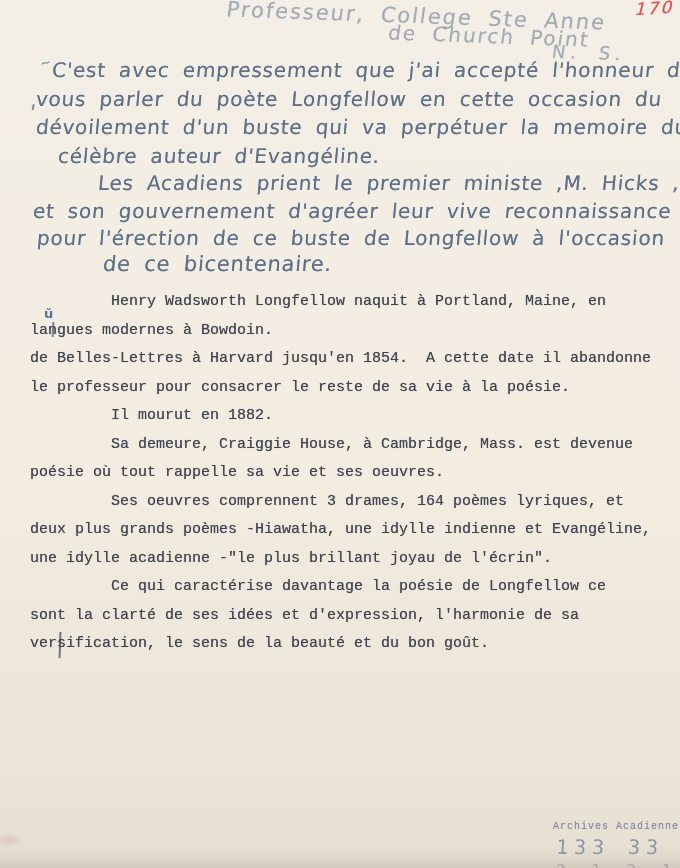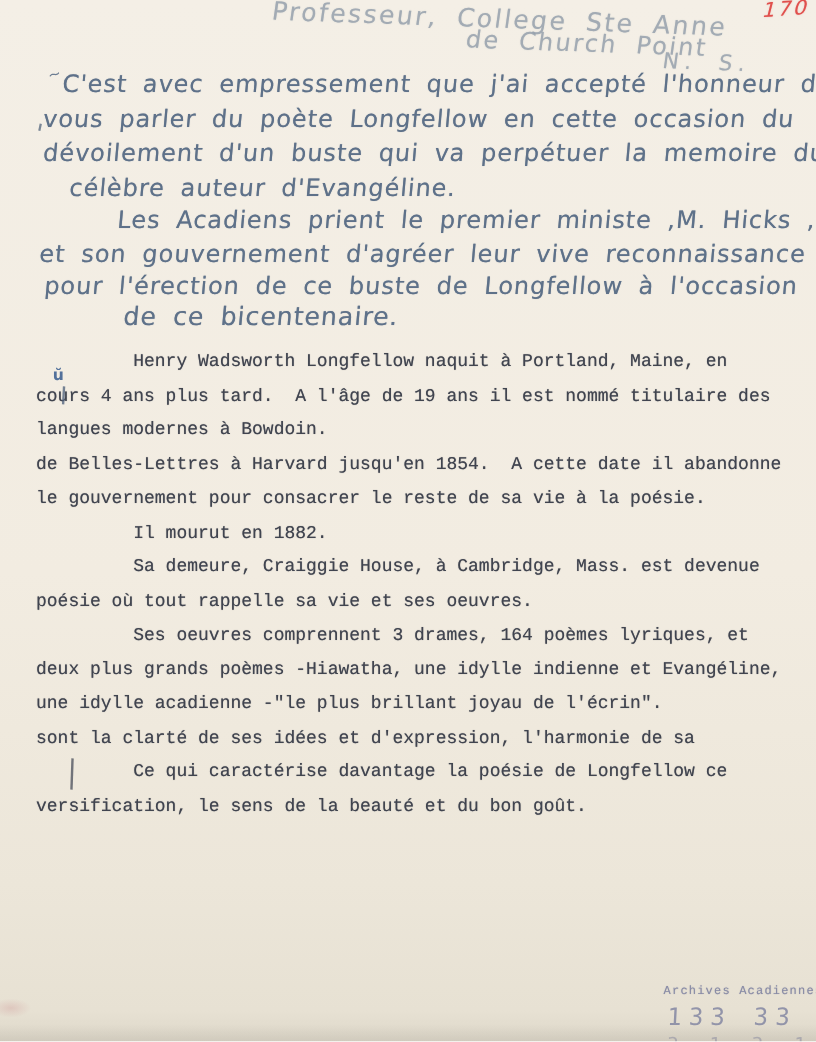--- a/index.html
+++ b/index.html
@@ -114,32 +114,31 @@
   <div class="ink ink-b1-4">célèbre auteur d'Evangéline.</div>
   <div class="margin-tick">'</div>
 
   <div class="ink ink-b2-1">Les Acadiens prient le premier ministe ,M. Hicks ,</div>
   <div class="ink ink-b2-2">et son gouvernement d'agréer leur vive reconnaissance</div>
   <div class="ink ink-b2-3">pour l'érection de ce buste de Longfellow à l'occasion</div>
   <div class="ink ink-b2-4">de ce bicentenaire.</div>
 
   <div class="typed">
     <div class="typed-line">         Henry Wadsworth Longfellow naquit à Portland, Maine, en</div>
-    <div class="typed-line">cours 4 ans plus tard.  A l'âge de 19 ans il est nommé titulaire des</div>
     <div class="typed-line">langues modernes à Bowdoin.</div>
     <div class="typed-line">de Belles-Lettres à Harvard jusqu'en 1854.  A cette date il abandonne</div>
-    <div class="typed-line">le gouvernement pour consacrer le reste de sa vie à la poésie.</div>
+    <div class="typed-line">le professeur pour consacrer le reste de sa vie à la poésie.</div>
     <div class="typed-line">         Il mourut en 1882.</div>
     <div class="typed-line">         Sa demeure, Craiggie House, à Cambridge, Mass. est devenue</div>
     <div class="typed-line">poésie où tout rappelle sa vie et ses oeuvres.</div>
     <div class="typed-line">         Ses oeuvres comprennent 3 drames, 164 poèmes lyriques, et</div>
     <div class="typed-line">deux plus grands poèmes -Hiawatha, une idylle indienne et Evangéline,</div>
     <div class="typed-line">une idylle acadienne -"le plus brillant joyau de l'écrin".</div>
+    <div class="typed-line">         Ce qui caractérise davantage la poésie de Longfellow ce</div>
     <div class="typed-line">sont la clarté de ses idées et d'expression, l'harmonie de sa</div>
-    <div class="typed-line">         Ce qui caractérise davantage la poésie de Longfellow ce</div>
     <div class="typed-line">versification, le sens de la beauté et du bon goût.</div>
   </div>
 
   <div class="year-mark">ŭ</div>
   <div class="year-strike"></div>
   <div class="mussee-strike"></div>
 
   <div class="stamp stamp-title">Archives Acadiennes</div>
   <div class="stamp stamp-number">133  33</div>
   <div class="stamp stamp-partial">3 1 3  1 3</div>

